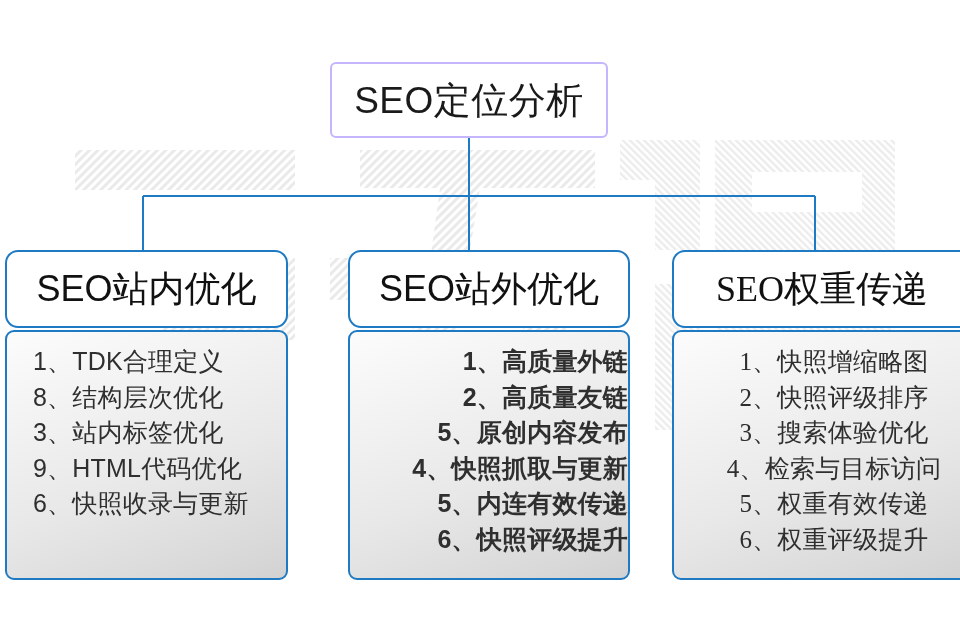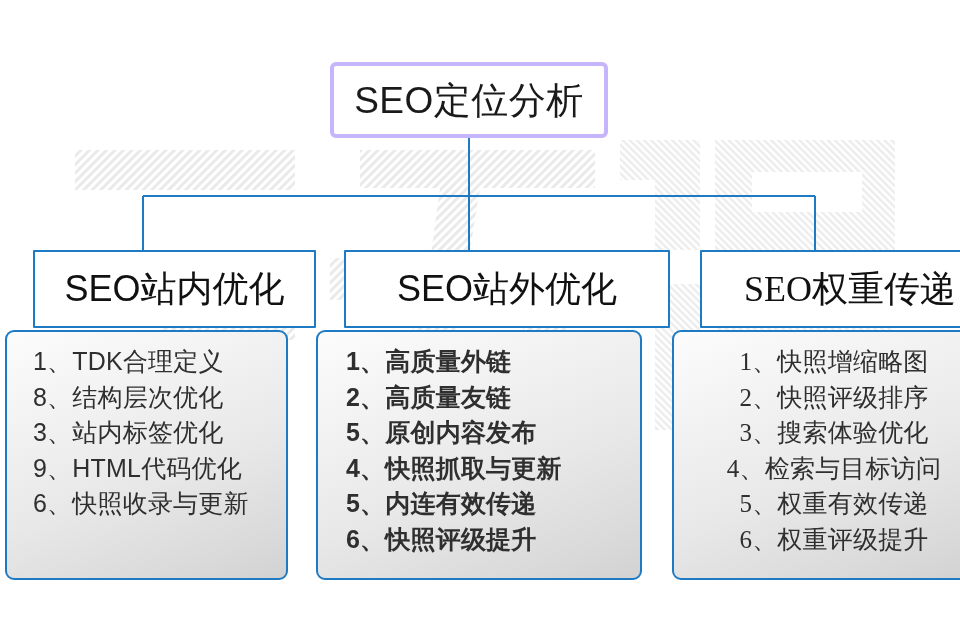--- a/index.html
+++ b/index.html
@@ -43,21 +43,21 @@
   }
 
   
   #root-node {
     position: absolute;
     left: 330px;
     top: 62px;
     width: 278px;
     height: 76px;
     box-sizing: border-box;
-    border: 4px solid #c4b5fd;
+    border: 2px solid #c4b5fd;
     border-radius: 6px;
     background: #ffffff;
     display: flex;
     align-items: center;
     justify-content: center;
     z-index: 3;
   }
   #root-node .node-title {
     font-size: 37px;
     color: #1a1a1a;
@@ -66,34 +66,33 @@
     white-space: nowrap;
   }
 
   
   .column {
     position: absolute;
     top: 250px;
     z-index: 3;
   }
   .column.col0 { left: 5px;   width: 283px; }
-  .column.col1 { left: 316px; width: 326px; }
+  .column.col1 { left: 348px; width: 282px; text-align: right; }
   .column.col2 { left: 672px; width: 300px; font-family: Liberation Serif, serif; }
 
   .col-header {
     box-sizing: border-box;
     width: 100%;
     height: 78px;
     border: 2px solid #1f7ac4;
-    border-radius: 1px;
+    border-radius: 13px;
     background: #ffffff;
     display: flex;
     align-items: center;
     justify-content: center;
-    margin-left: 28px;
   }
   .col-header .col-title {
     font-size: 36px;
     color: #111111;
     white-space: nowrap;
     line-height: 1;
   }
 
   .col-body {
     box-sizing: border-box;

